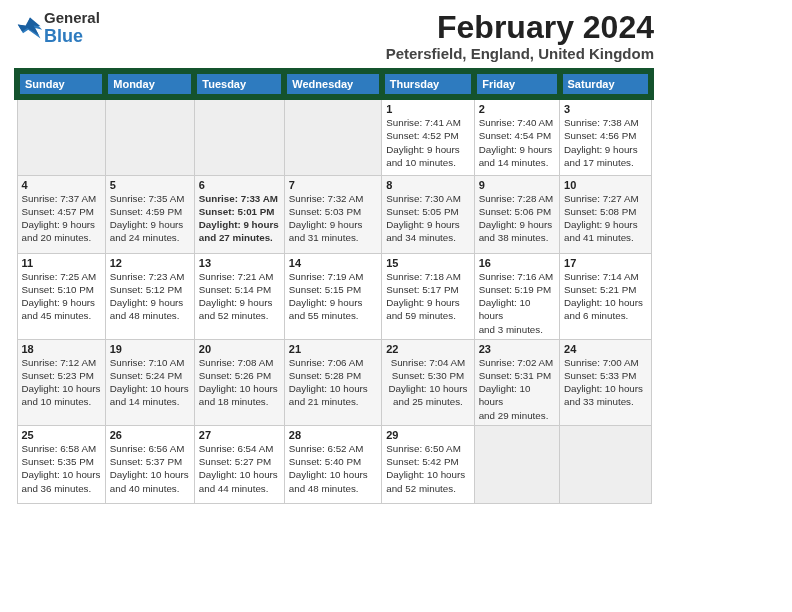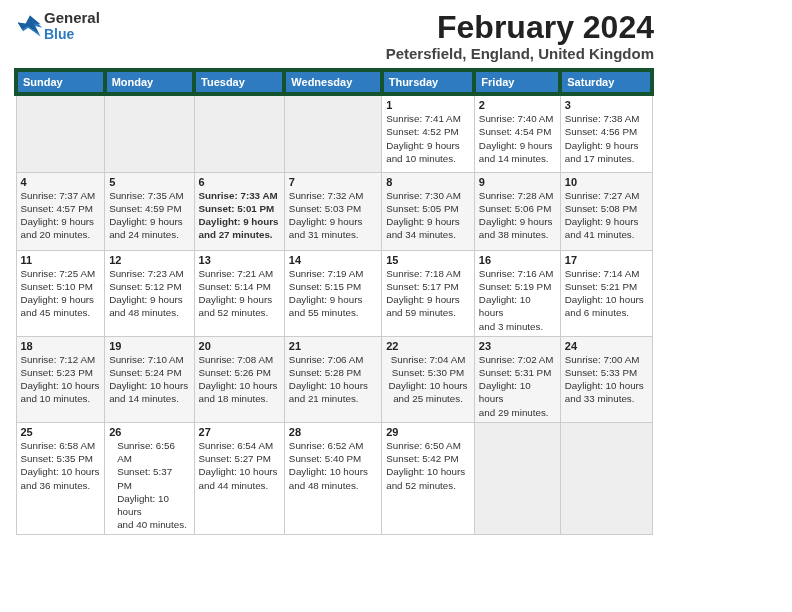--- a/index.html
+++ b/index.html
@@ -29,21 +29,21 @@
       display: flex;
       flex-direction: column;
       line-height: 1.1;
     }
     .logo-general {
       font-size: 15px;
       font-weight: bold;
       color: #333;
     }
     .logo-blue {
-      font-size: 14px;
+      font-size: 18px;
       font-weight: bold;
       color: #2e7bbf;
     }
     .logo-bird {
       width: 28px;
       height: 28px;
       margin-left: 2px;
     }
     .title-block {
       text-align: right;
@@ -65,21 +65,21 @@
       margin-top: 6px;
       font-size: 10.5px;
     }
     .calendar thead tr th {
       background: #2e7bbf;
       color: #fff;
       text-align: left;
       padding: 4px 5px;
       font-size: 11px;
       font-weight: bold;
-      border: 4px solid #14532d;
+      border: 6px solid #14532d;
     }
     .calendar tbody tr td {
       border: 1px solid #ccc;
       vertical-align: top;
       padding: 3px 4px;
       min-height: 70px;
       height: 78px;
       width: 113px;
       background: #fff;
     }
@@ -319,21 +319,21 @@
         <tr>
           <td>
             <span class="day-num">25</span>
             <div class="day-info" style="white-space: pre-line;">Sunrise: 6:58 AM
 Sunset: 5:35 PM
 Daylight: 10 hours
 and 36 minutes.</div>
           </td>
           <td>
             <span class="day-num">26</span>
-            <div class="day-info" style="white-space: pre-line; margin-left: 8px;">Sunrise: 6:56 AM
+            <div class="day-info" style="white-space: pre-line;">Sunrise: 6:56 AM
 Sunset: 5:37 PM
 Daylight: 10 hours
 and 40 minutes.</div>
           </td>
           <td>
             <span class="day-num">27</span>
             <div class="day-info" style="white-space: pre-line;">Sunrise: 6:54 AM
 Sunset: 5:27 PM
 Daylight: 10 hours
 and 44 minutes.</div>

